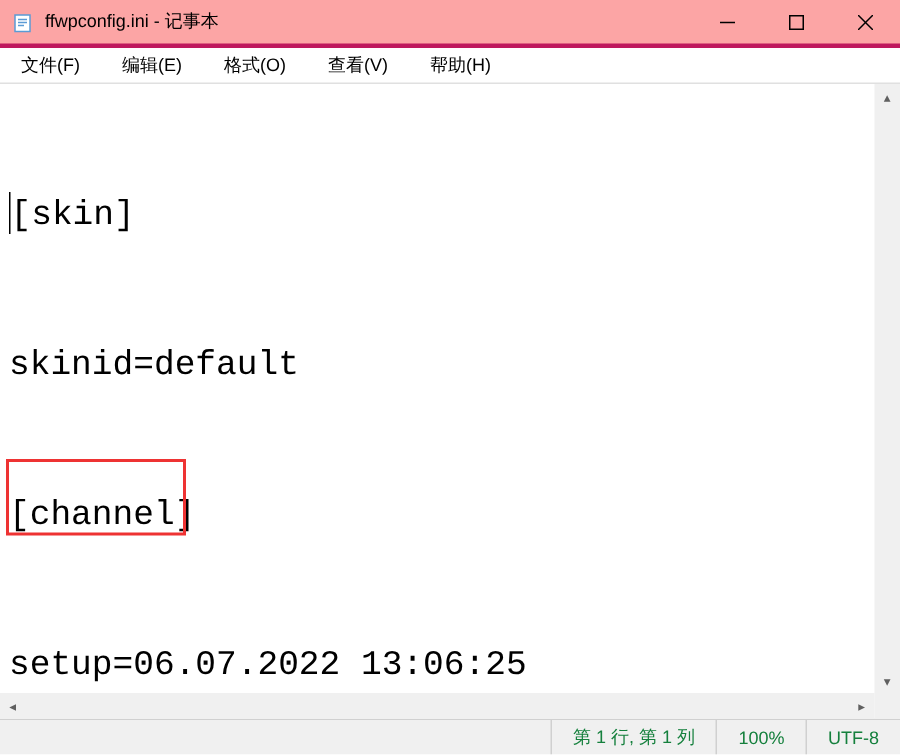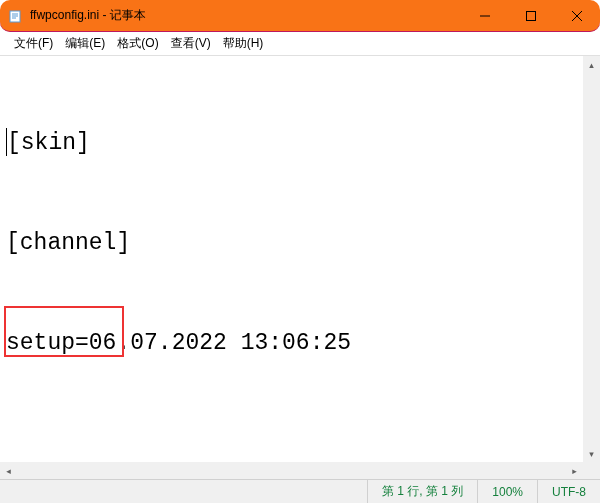--- a/index.html
+++ b/index.html
@@ -12,26 +12,25 @@
       font-size: 12px;
       background: #fff;
       width: 600px;
       height: 503px;
       overflow: hidden;
       display: flex;
       flex-direction: column;
     }
     .titlebar {
       height: 32px;
-      background: #f97316;
+      background: #fca5a5;
       display: flex;
       align-items: center;
       padding-left: 8px;
-      border-bottom: 1px solid #be185d;
-      border-radius: 10px;
+      border-bottom: 3px solid #be185d;
     }
     .title-icon {
       width: 16px;
       height: 16px;
       margin-right: 6px;
       display: inline-flex;
       align-items: center;
       justify-content: center;
     }
     .title-text {
@@ -51,21 +50,21 @@
       justify-content: center;
       font-size: 14px;
       color: #000;
       cursor: pointer;
     }
     .menubar {
       height: 24px;
       display: flex;
       align-items: center;
       padding-left: 8px;
-      gap: 0;
+      gap: 16px;
       border-bottom: 1px solid #e0e0e0;
       background: #fff;
     }
     .menu-item {
       padding: 2px 6px;
       font-size: 12px;
       color: #000;
       cursor: pointer;
     }
     .editor-area {
@@ -201,20 +200,21 @@
   <span class="menu-item">文件(F)</span>
   <span class="menu-item">编辑(E)</span>
   <span class="menu-item">格式(O)</span>
   <span class="menu-item">查看(V)</span>
   <span class="menu-item">帮助(H)</span>
 </div>
 
 <div class="editor-area">
   <div class="editor-content">
     <span class="text-line"><span class="cursor"></span><span>[skin]</span></span>
+    <span class="text-line">skinid=default</span>
     <span class="text-line">[channel]</span>
     <span class="text-line">setup=06.07.2022 13:06:25</span>
     
     
     
     
     
     
     <div class="highlight-box" style="left:4px; top:250px; width:120px; height:51px;"></div>
   </div>

